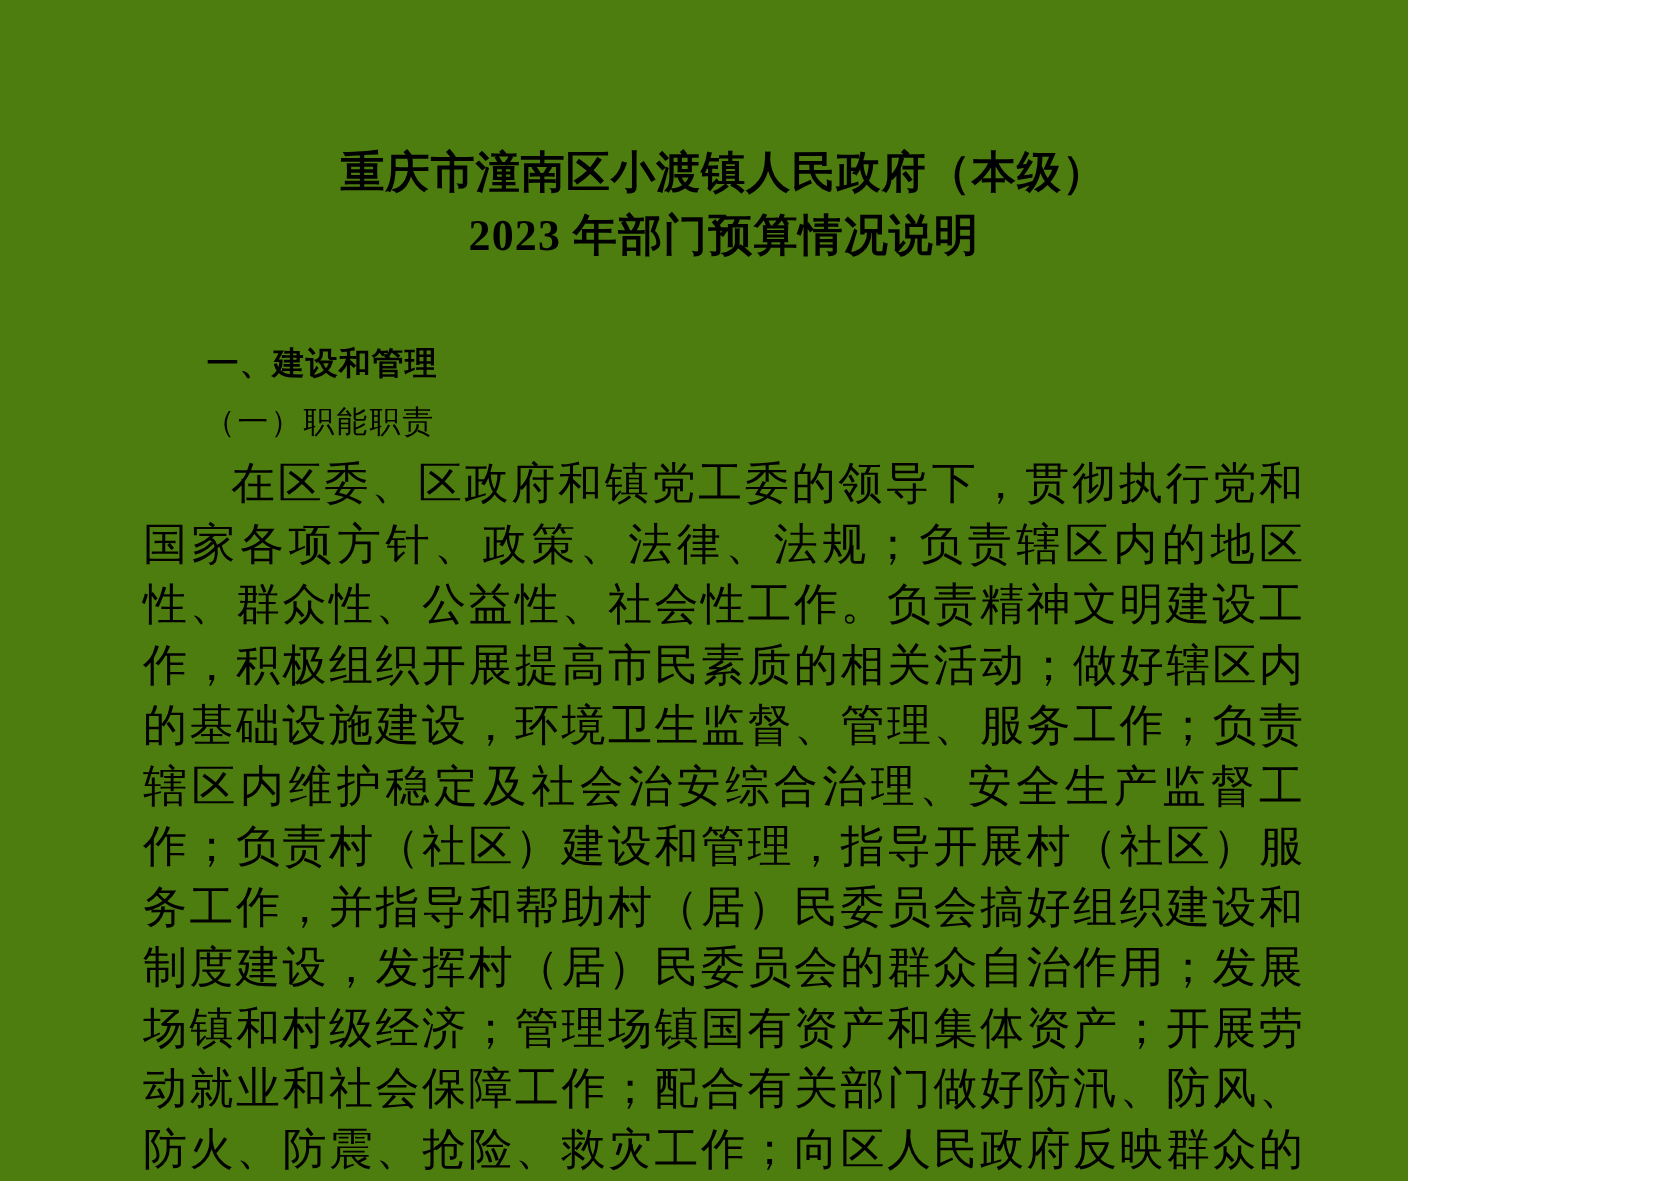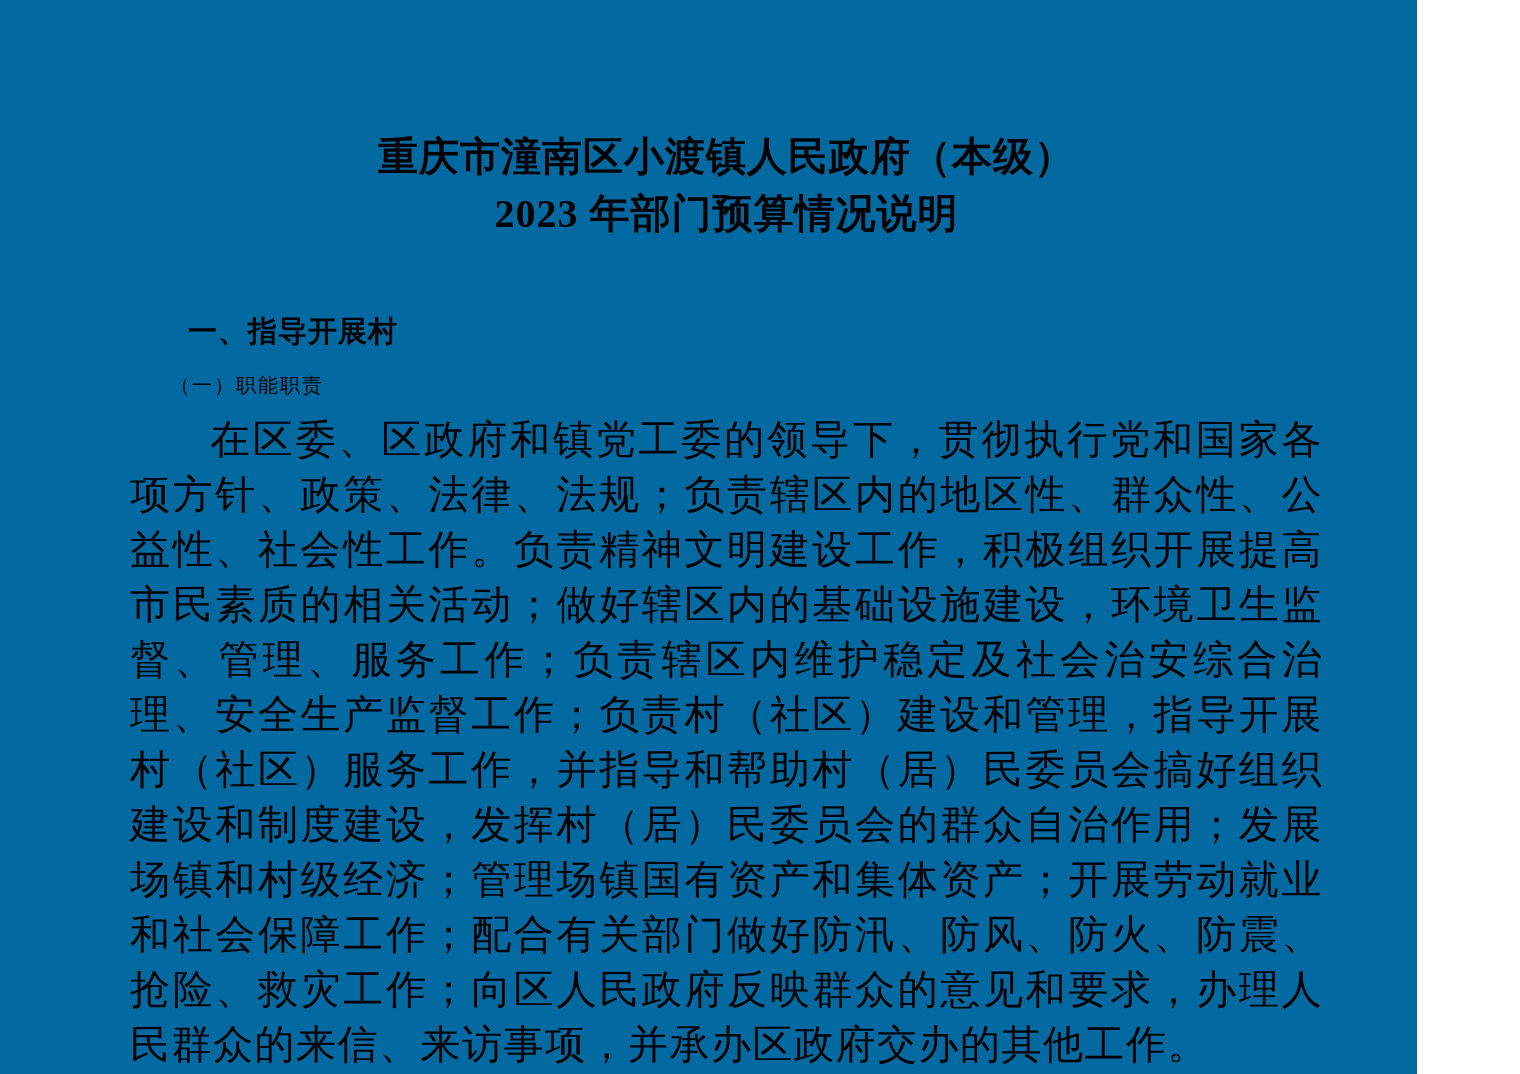--- a/index.html
+++ b/index.html
@@ -9,24 +9,24 @@
   }
   body {
     width: 1520px;
     height: 1074px;
     overflow: hidden;
     color: #000000;
     font-family: "Liberation Serif", "DejaVu Serif", serif;
   }
   .page {
     box-sizing: border-box;
-    width: 1417px;
+    width: 1280px;
     height: 1074px;
     padding: 128px 94px 0 130px;
-    background: #0369a1;
+    background: #4d7c0f;
   }
   .doc-title {
     text-align: center;
     font-weight: bold;
     font-size: 40px;
     line-height: 57px;
     font-family: "Liberation Serif", "DejaVu Serif", serif;
     letter-spacing: 1px;
   }
   .doc-title .title-line {
@@ -35,21 +35,21 @@
   .section-heading {
     margin-top: 62px;
     font-family: "Liberation Sans", "DejaVu Sans", sans-serif;
     font-weight: bold;
     font-size: 29px;
     line-height: 54px;
     text-indent: 2em;
     letter-spacing: 1px;
   }
   .subsection-heading {
-    font-size: 20px;
+    font-size: 28px;
     line-height: 54px;
     text-indent: 2em;
     letter-spacing: 2px;
     font-family: Liberation Serif, serif;
   }
   .body-paragraph {
     margin: 0;
     font-size: 40px;
     line-height: 55px;
     text-indent: 2em;
@@ -61,21 +61,21 @@
 </head>
 <body>
 
 <div class="page">
 
   <div class="doc-title">
     <span class="title-line">重庆市潼南区小渡镇人民政府（本级）</span>
     <span class="title-line">2023 年部门预算情况说明</span>
   </div>
 
-  <div class="section-heading">一、指导开展村</div>
+  <div class="section-heading">一、建设和管理</div>
 
   <div class="subsection-heading">（一）职能职责</div>
 
   <p class="body-paragraph">在区委、区政府和镇党工委的领导下，贯彻执行党和国家各项方针、政策、法律、法规；负责辖区内的地区性、群众性、公益性、社会性工作。负责精神文明建设工作，积极组织开展提高市民素质的相关活动；做好辖区内的基础设施建设，环境卫生监督、管理、服务工作；负责辖区内维护稳定及社会治安综合治理、安全生产监督工作；负责村（社区）建设和管理，指导开展村（社区）服务工作，并指导和帮助村（居）民委员会搞好组织建设和制度建设，发挥村（居）民委员会的群众自治作用；发展场镇和村级经济；管理场镇国有资产和集体资产；开展劳动就业和社会保障工作；配合有关部门做好防汛、防风、防火、防震、抢险、救灾工作；向区人民政府反映群众的意见和要求，办理人民群众的来信、来访事项，并承办区政府交办的其他工作。</p>
 
   <div class="subsection-heading">（二）单位构成</div>
 
 
 </div>
 

